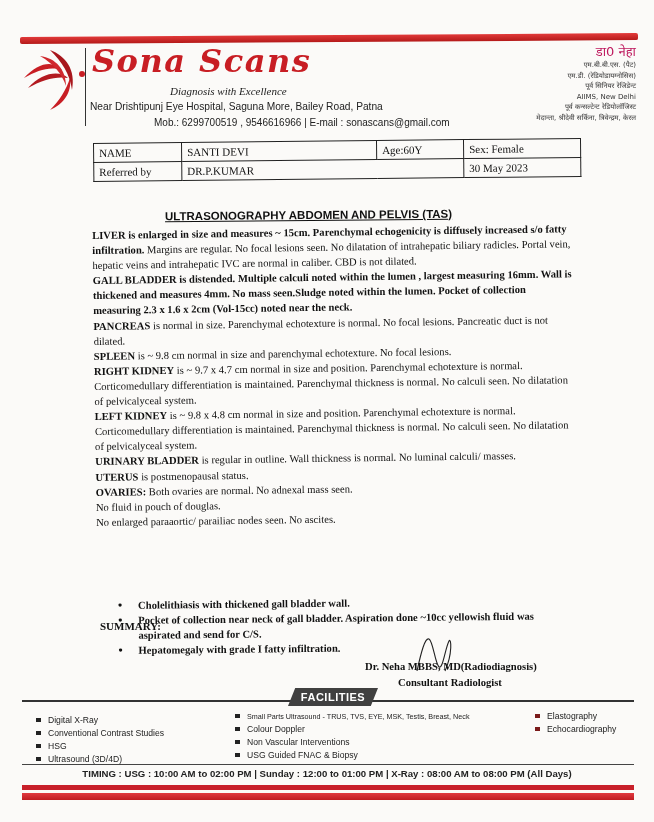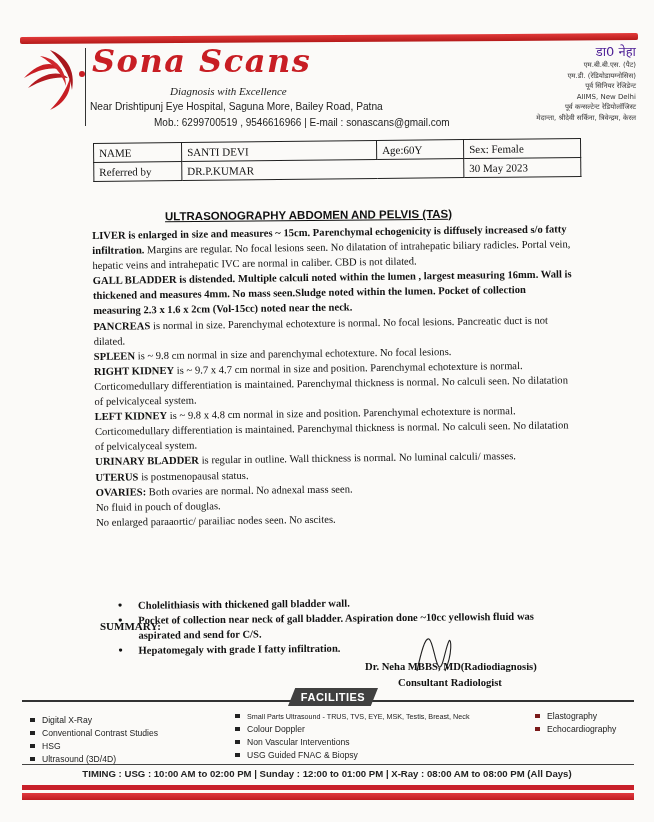--- a/index.html
+++ b/index.html
@@ -10,21 +10,21 @@
   
   .top-bar { position: absolute; left: 20px; top: 35px; width: 618px; height: 7px; background: linear-gradient(#e23a3a, #b51a1a); border-radius: 2px; transform: rotate(-0.35deg); }
   .logo-mark { position: absolute; left: 20px; top: 48px; width: 68px; height: 64px; }
   .logo-divider { position: absolute; left: 85px; top: 48px; width: 1px; height: 78px; background: #333; }
   .brand { position: absolute; left: 92px; top: 42px; font-family: "DejaVu Serif", serif; font-style: italic; font-weight: bold; font-size: 32px; color: #c81e24; letter-spacing: 1.5px; }
   .tagline { position: absolute; left: 170px; top: 85px; font-family: "Liberation Serif", serif; font-style: italic; font-size: 11px; color: #222; }
   .address { position: absolute; left: 90px; top: 101px; font-family: "Liberation Sans", sans-serif; font-size: 10.2px; color: #222; }
   .contact { position: absolute; left: 106px; top: 117px; font-family: "Liberation Sans", sans-serif; font-size: 10px; color: #222; margin-left: 48px; }
 
   .hindi-block { position: absolute; right: 18px; top: 44px; text-align: right; font-family: "DejaVu Sans", sans-serif; color: #333; }
-  .hindi-block .hname { font-size: 13px; color: #4c1d95; line-height: 16px; }
+  .hindi-block .hname { font-size: 13px; color: #be185d; line-height: 16px; }
   .hindi-block .hline { font-size: 7px; line-height: 10.5px; }
 
   
   .ptable { position: absolute; left: 93px; top: 143px; width: 488px; border-collapse: collapse; transform: rotate(-0.6deg); transform-origin: left top; font-family: "Liberation Serif", serif; font-size: 11px; }
   .ptable td { border: 1px solid #222; padding: 2px 5px; height: 19px; vertical-align: middle; }
   .ptable .lbl { font-weight: normal; border-radius: 7px; }
 
   
   .report-title { position: absolute; left: 165px; top: 209px; font-family: "Liberation Sans", sans-serif; font-weight: bold; font-size: 11.5px; text-decoration: underline; transform: rotate(-0.5deg); }
   .findings { position: absolute; left: 92px; top: 228px; width: 480px; font-size: 10.6px; line-height: 15.1px; transform: rotate(-0.8deg); transform-origin: left top; }
@@ -40,21 +40,21 @@
   .signature { position: absolute; left: 415px; top: 633px; width: 42px; height: 40px; }
   .doctor { position: absolute; left: 365px; top: 661px; font-weight: bold; font-size: 10.6px; }
   .doctor-title { position: absolute; left: 398px; top: 677px; font-weight: bold; font-size: 10.6px; }
 
   
   .fac-line { position: absolute; left: 22px; top: 700px; width: 612px; height: 2px; background: #333; }
   .fac-banner { position: absolute; left: 288px; top: 688px; width: 90px; height: 18px; background: #404040; clip-path: polygon(8% 0, 100% 0, 92% 100%, 0 100%); color: #fff; font-family: "Liberation Sans", sans-serif; font-weight: bold; font-size: 11px; text-align: center; line-height: 18px; letter-spacing: 0.5px; }
   .fac-col { position: absolute; list-style: none; font-family: "Liberation Sans", sans-serif; font-size: 8.6px; color: #222; }
   .fac-col li { position: relative; padding-left: 14px; line-height: 13px; }
   .fac-col li::before { content: ""; position: absolute; left: 2px; top: 4px; width: 5px; height: 4px; background: #222; }
-  .fac-col.c1 { left: 28px; top: 714px; }
+  .fac-col.c1 { left: 34px; top: 714px; }
   .fac-col.c2 { left: 233px; top: 710px; }
   .fac-col.c2 li:first-child { font-size: 7.2px; }
   .fac-col.c3 { left: 533px; top: 710px; }
   .fac-col.c3 li::before { background: #7a1a1a; }
   .fac-line2 { position: absolute; left: 22px; top: 764px; width: 612px; height: 1px; background: #444; }
 
   .timing { position: absolute; left: 0; top: 768px; width: 654px; text-align: center; font-family: "Liberation Sans", sans-serif; font-weight: bold; font-size: 9.6px; color: #222; }
   .bot-bar1 { position: absolute; left: 22px; top: 785px; width: 612px; height: 5px; background: #c8202a; }
   .bot-bar2 { position: absolute; left: 22px; top: 793px; width: 612px; height: 7px; background: linear-gradient(#e03a40, #c01c22); }
 </style>

